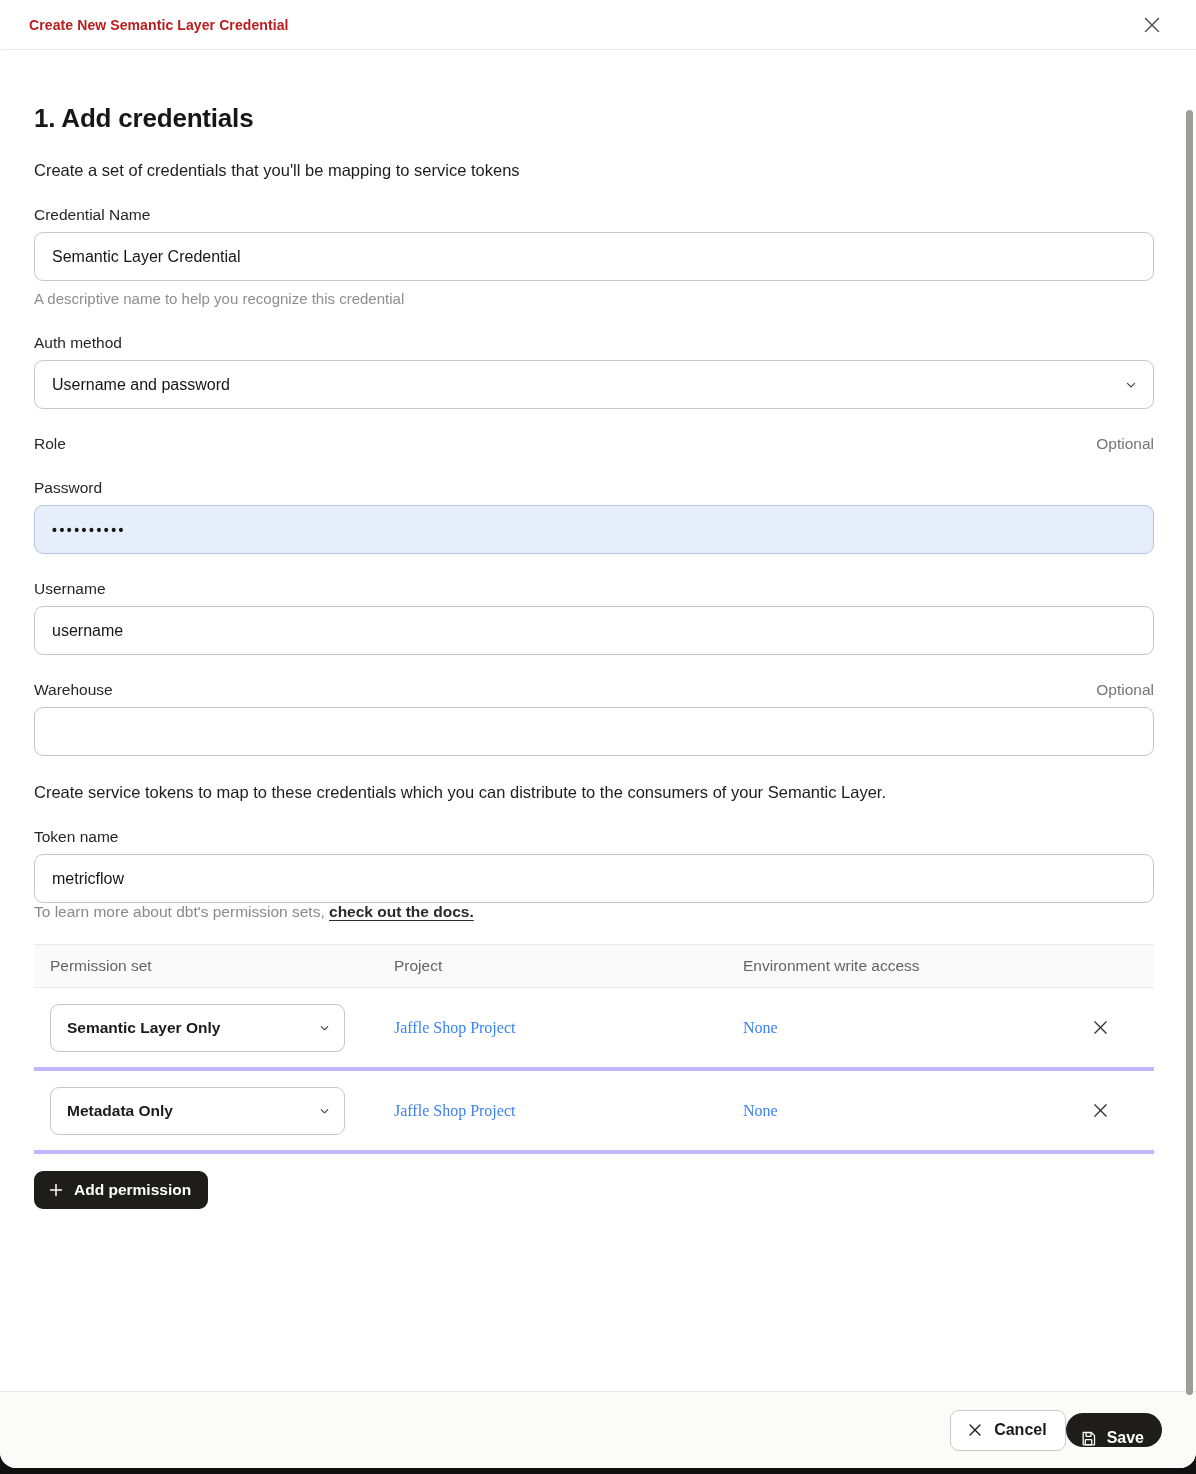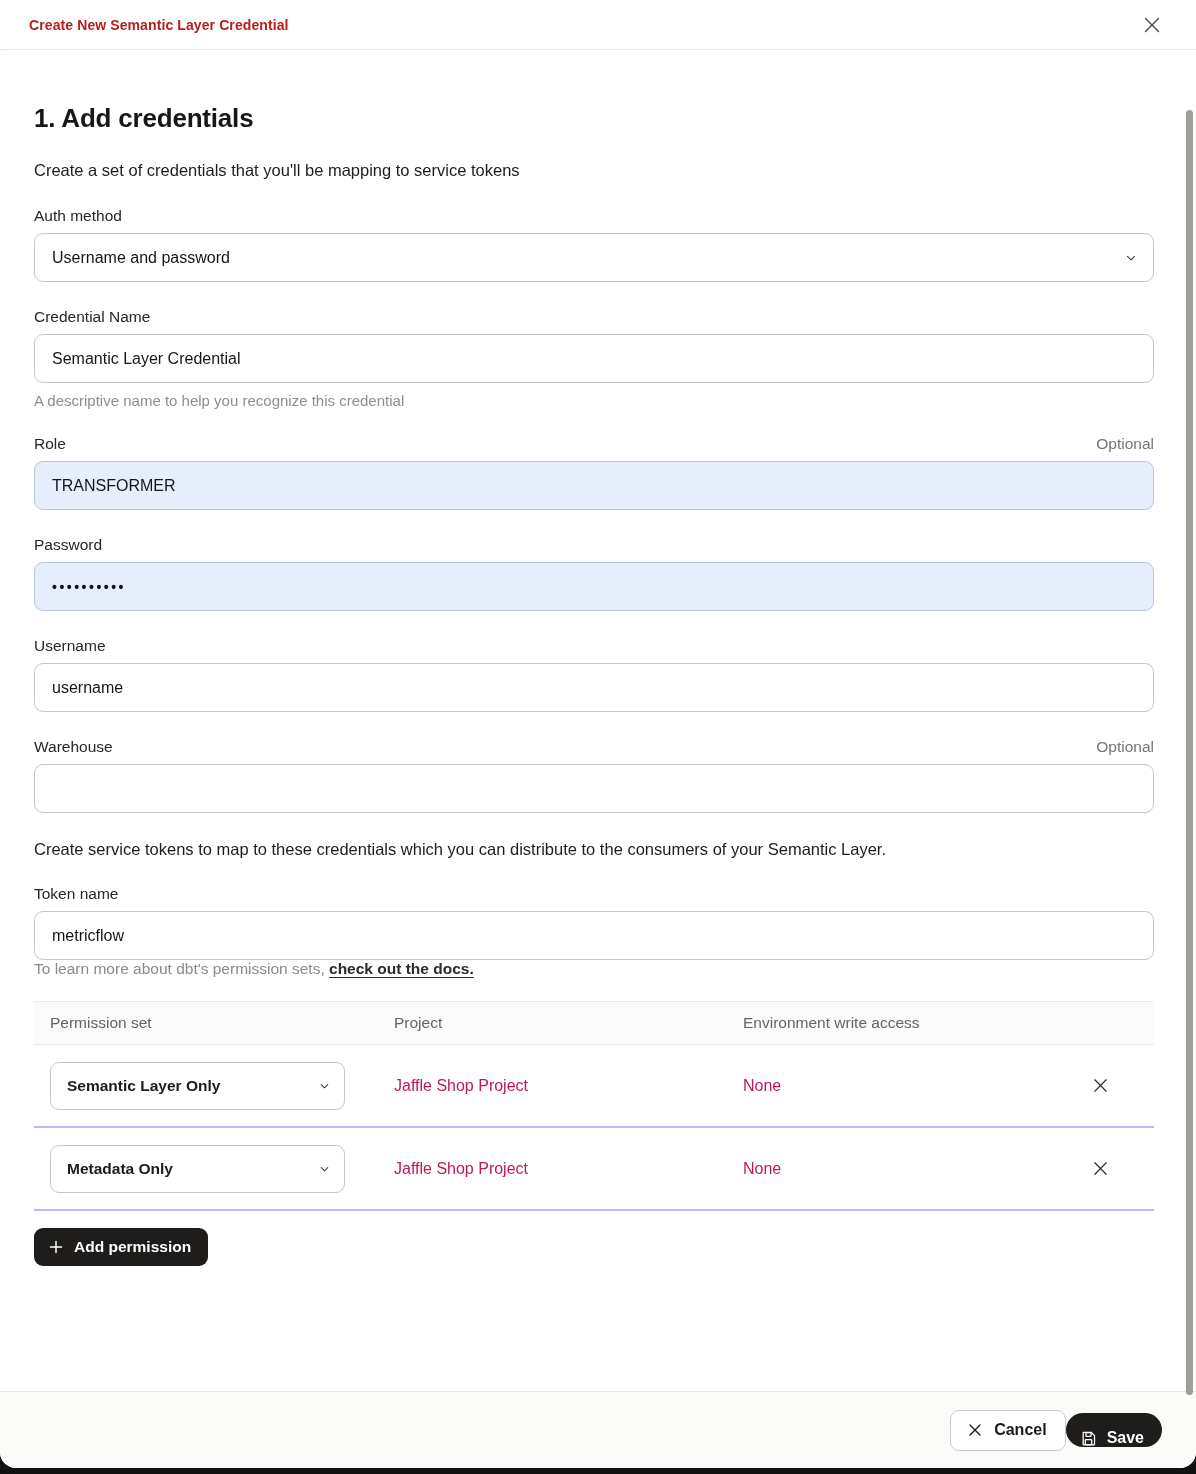--- a/index.html
+++ b/index.html
@@ -121,40 +121,40 @@
     border-top: 1px solid #e9e9e9;
     border-bottom: 1px solid #e9e9e9;
     padding-left: 16px;
   }
   .perm-head .th { font-size: 15.5px; color: #646464; }
   .perm-row {
     display: grid;
     grid-template-columns: 344px 349px 1fr 70px;
     align-items: center;
     height: 83px;
-    border-bottom: 2px solid #c4b5fd;
+    border-bottom: 4px solid #c4b5fd;
     padding-left: 16px;
   }
   .perm-select {
     position: relative;
     width: 295px;
     height: 48px;
     border: 1px solid #c7c7c7;
     border-radius: 9px;
     background: #fff;
     display: flex;
     align-items: center;
     padding: 0 36px 0 16px;
     font-size: 15.5px;
     font-weight: 700;
     color: #1b1b1b;
     cursor: pointer;
   }
   .perm-select .chevron { position: absolute; right: 13px; top: 50%; transform: translateY(-50%); display: flex; }
-  .cell-text { font-size: 16px; color: #be185d; }
+  .cell-text { font-size: 16px; color: #3b82f6; font-family: Liberation Serif, serif; }
   .row-delete {
     background: none; border: none; cursor: pointer;
     width: 32px; height: 32px;
     display: flex; align-items: center; justify-content: center;
     justify-self: start;
     padding: 0;
   }
   
   .add-permission-btn {
     margin-top: 17px;
@@ -233,50 +233,49 @@
       </span>
     </button>
   </div>
 
   <div class="modal-body">
 
     <h2 class="section-heading">1. Add credentials</h2>
     <p class="section-desc">Create a set of credentials that you'll be mapping to service tokens</p>
 
     
+    <div class="field">
+      <div class="label-row">
+        <span class="field-label">Credential Name</span>
+      </div>
+      <input class="text-input" type="text" value="Semantic Layer Credential" style="">
+      <div class="helper-text">A descriptive name to help you recognize this credential</div>
+    </div>
+
+    
     <div class="field tight">
       <div class="label-row">
         <span class="field-label">Auth method</span>
       </div>
       <div class="select-box">
         <span>Username and password</span>
         <span class="chevron">
           <svg width="14" height="14" viewBox="0 0 16 16" fill="none" stroke="#3c3c3c" stroke-width="1.3" stroke-linecap="round" stroke-linejoin="round">
             <path d="M4 6.2 L8 10.2 L12 6.2"></path>
           </svg>
         </span>
       </div>
     </div>
 
     
     <div class="field">
       <div class="label-row">
-        <span class="field-label">Credential Name</span>
-      </div>
-      <input class="text-input" type="text" value="Semantic Layer Credential" style="">
-      <div class="helper-text">A descriptive name to help you recognize this credential</div>
-    </div>
-
-    
-    <div class="field">
-      <div class="label-row">
         <span class="field-label">Role</span>
         <span class="optional-tag">Optional</span>
       </div>
-      <input class="text-input autofill" type="text" value="TRANSFORMER" style="">
     </div>
 
     
     <div class="field">
       <div class="label-row">
         <span class="field-label">Password</span>
       </div>
       <input class="text-input autofill password" type="text" value="••••••••••" style="">
     </div>
 

